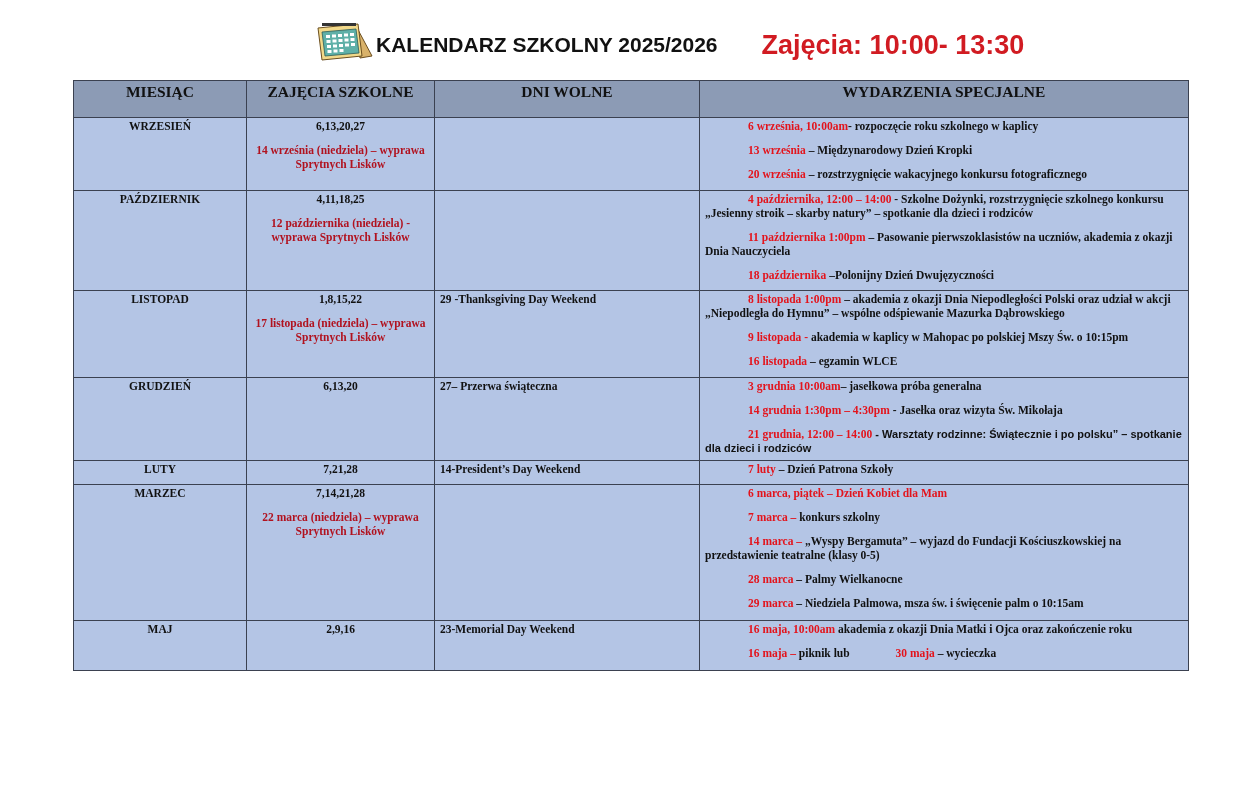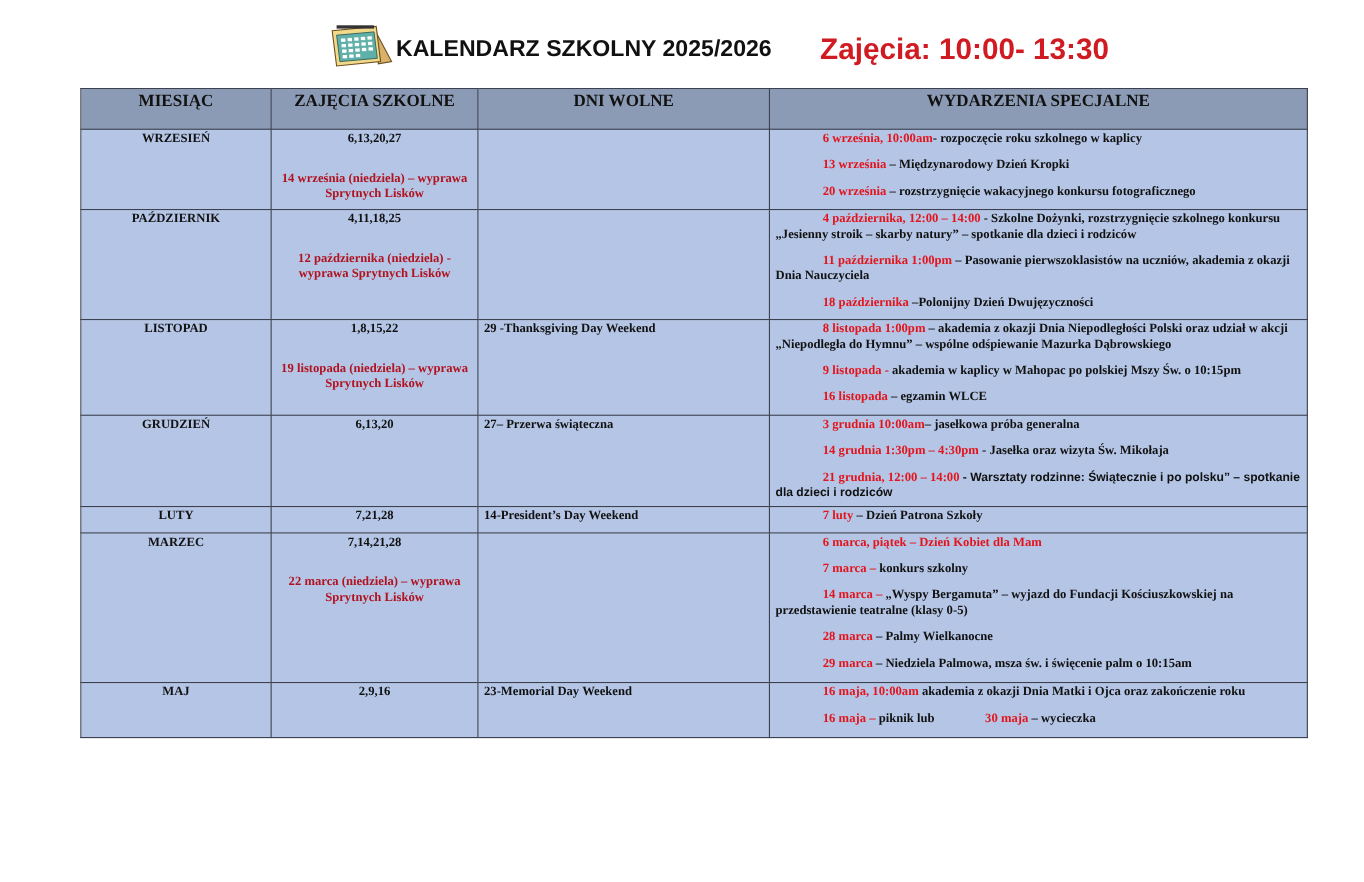--- a/index.html
+++ b/index.html
@@ -1,18 +1,18 @@
 <!DOCTYPE html>
 <html><head>
 <meta charset="utf-8">
 <style>
   html, body { margin: 0; padding: 0; background: #ffffff; }
   body { width: 1240px; height: 802px; position: relative; overflow: hidden; }
   .title-bar {
-    position: absolute; left: 296px; top: 20px; height: 50px;
+    position: absolute; left: 312px; top: 20px; height: 50px;
     display: flex; align-items: center;
   }
   .cal-icon { width: 62px; height: 42px; margin-right: 2px; position: relative; top: -4px; }
   .doc-title {
     font-family: "Liberation Sans", "DejaVu Sans", sans-serif;
     font-size: 21px; font-weight: bold; color: #111;
     letter-spacing: 0px;
   }
   .doc-hours {
     font-family: "Liberation Sans", "DejaVu Sans", sans-serif;
@@ -27,21 +27,21 @@
   }
   table.cal th, table.cal td { border: 1.5px solid #3b4150; }
   table.cal th {
     background: #8c9bb5; height: 33px; font-size: 15.5px;
     vertical-align: top; padding-top: 2px; text-align: center;
   }
   table.cal td { background: #b4c5e5; vertical-align: top; padding: 1px 5px 3px 5px; line-height: 14px; }
   col.c1 { width: 173px; } col.c2 { width: 188px; } col.c3 { width: 265px; } col.c4 { width: 489px; }
   td.month { text-align: center; font-size: 11.5px; }
   td.classes { text-align: center; }
-  .trip { color: #b1121f; margin-top: 22px; display: block; }
+  .trip { color: #b1121f; margin-top: 10px; display: block; }
   .ev { display: block; margin-bottom: 10px; }
   .ev:last-child { margin-bottom: 0; }
   .red { color: #e3141c; margin-left: 43px; }
   .sans { font-family: "Liberation Sans", "DejaVu Sans", sans-serif; font-size: 11px; font-weight: bold; }
   .free { text-align: left; }
 </style>
 </head>
 <body>
 
 <div class="title-bar">
@@ -108,21 +108,21 @@
         <td class="classes"><span>4,11,18,25</span><span class="trip">12 października (niedziela) - wyprawa Sprytnych Lisków</span></td>
         <td class="free"></td>
         <td>
           <span class="ev"><span class="red">4 października, 12:00 – 14:00</span><span>  - Szkolne Dożynki,  rozstrzygnięcie szkolnego konkursu „Jesienny stroik – skarby natury” – spotkanie dla dzieci i rodziców</span></span>
           <span class="ev"><span class="red">11 października 1:00pm</span><span> – Pasowanie pierwszoklasistów na uczniów, akademia z okazji Dnia Nauczyciela</span></span>
           <span class="ev"><span class="red">18 października</span><span>  –Polonijny Dzień  Dwujęzyczności</span></span>
         </td>
       </tr>
       <tr style="height: 87px;">
         <td class="month">LISTOPAD</td>
-        <td class="classes"><span>1,8,15,22</span><span class="trip">19 listopada (niedziela) – wyprawa Sprytnych Lisków</span></td>
+        <td class="classes"><span>1,8,15,22</span><span class="trip">17 listopada (niedziela) – wyprawa Sprytnych Lisków</span></td>
         <td class="free">29 -Thanksgiving  Day Weekend</td>
         <td>
           <span class="ev"><span class="red">8 listopada 1:00pm</span><span>  – akademia z okazji Dnia Niepodległości Polski oraz udział w akcji „Niepodległa do Hymnu” – wspólne odśpiewanie Mazurka Dąbrowskiego</span></span>
           <span class="ev"><span class="red">9 listopada - </span><span> akademia w kaplicy w Mahopac po polskiej Mszy Św. o 10:15pm</span></span>
           <span class="ev"><span class="red">16 listopada</span><span> – egzamin WLCE</span></span>
         </td>
       </tr>
       <tr style="height: 83px;">
         <td class="month">GRUDZIEŃ</td>
         <td class="classes"><span>6,13,20</span></td>

